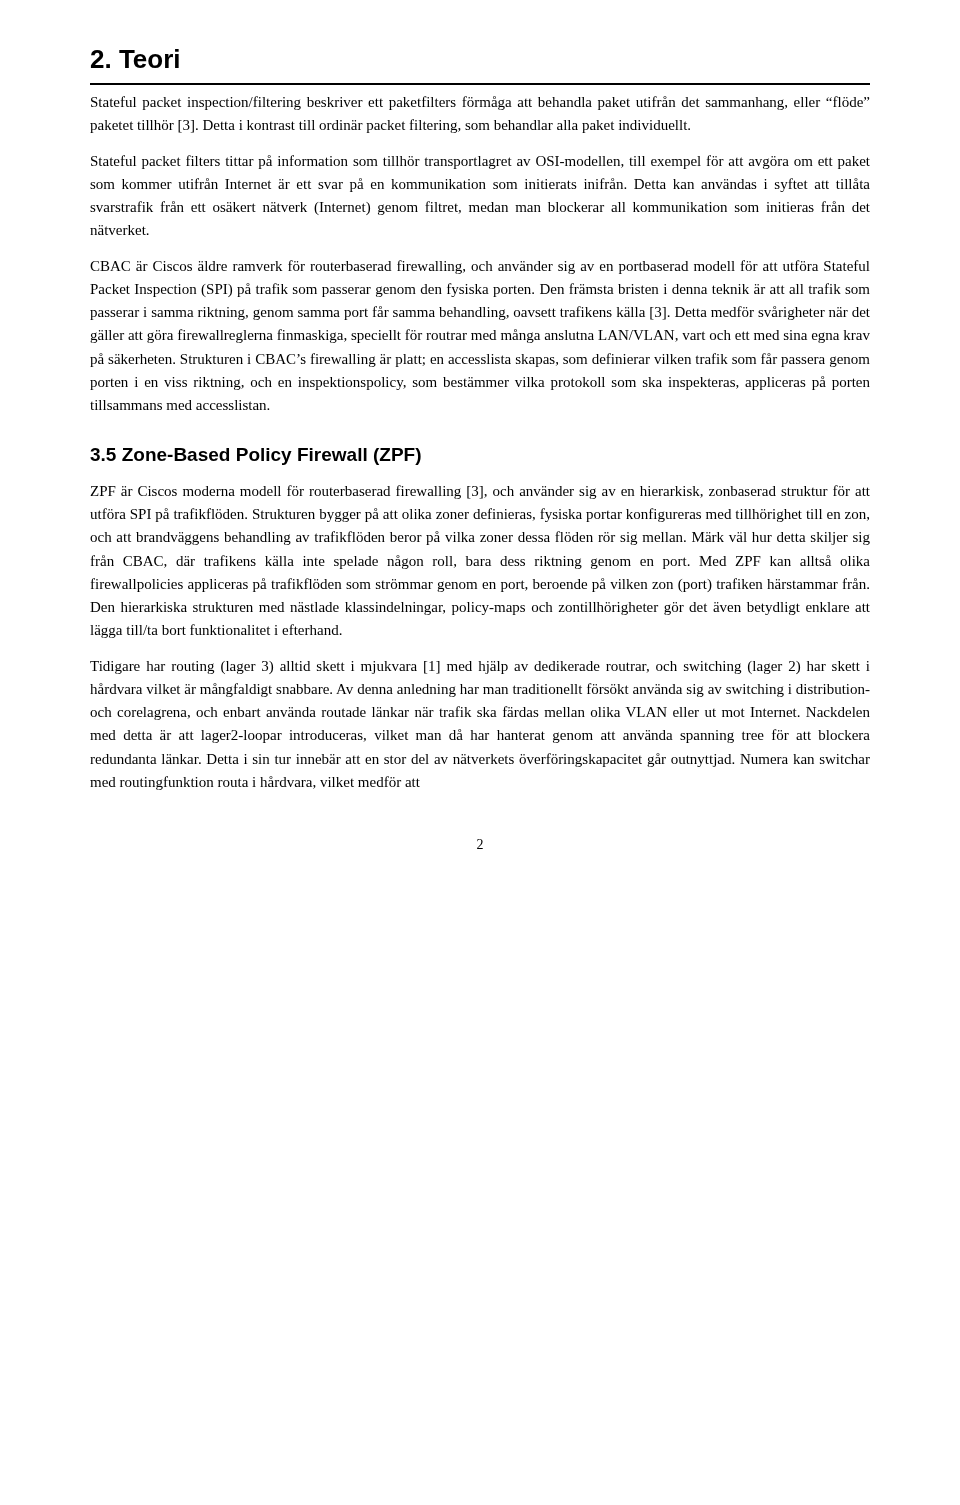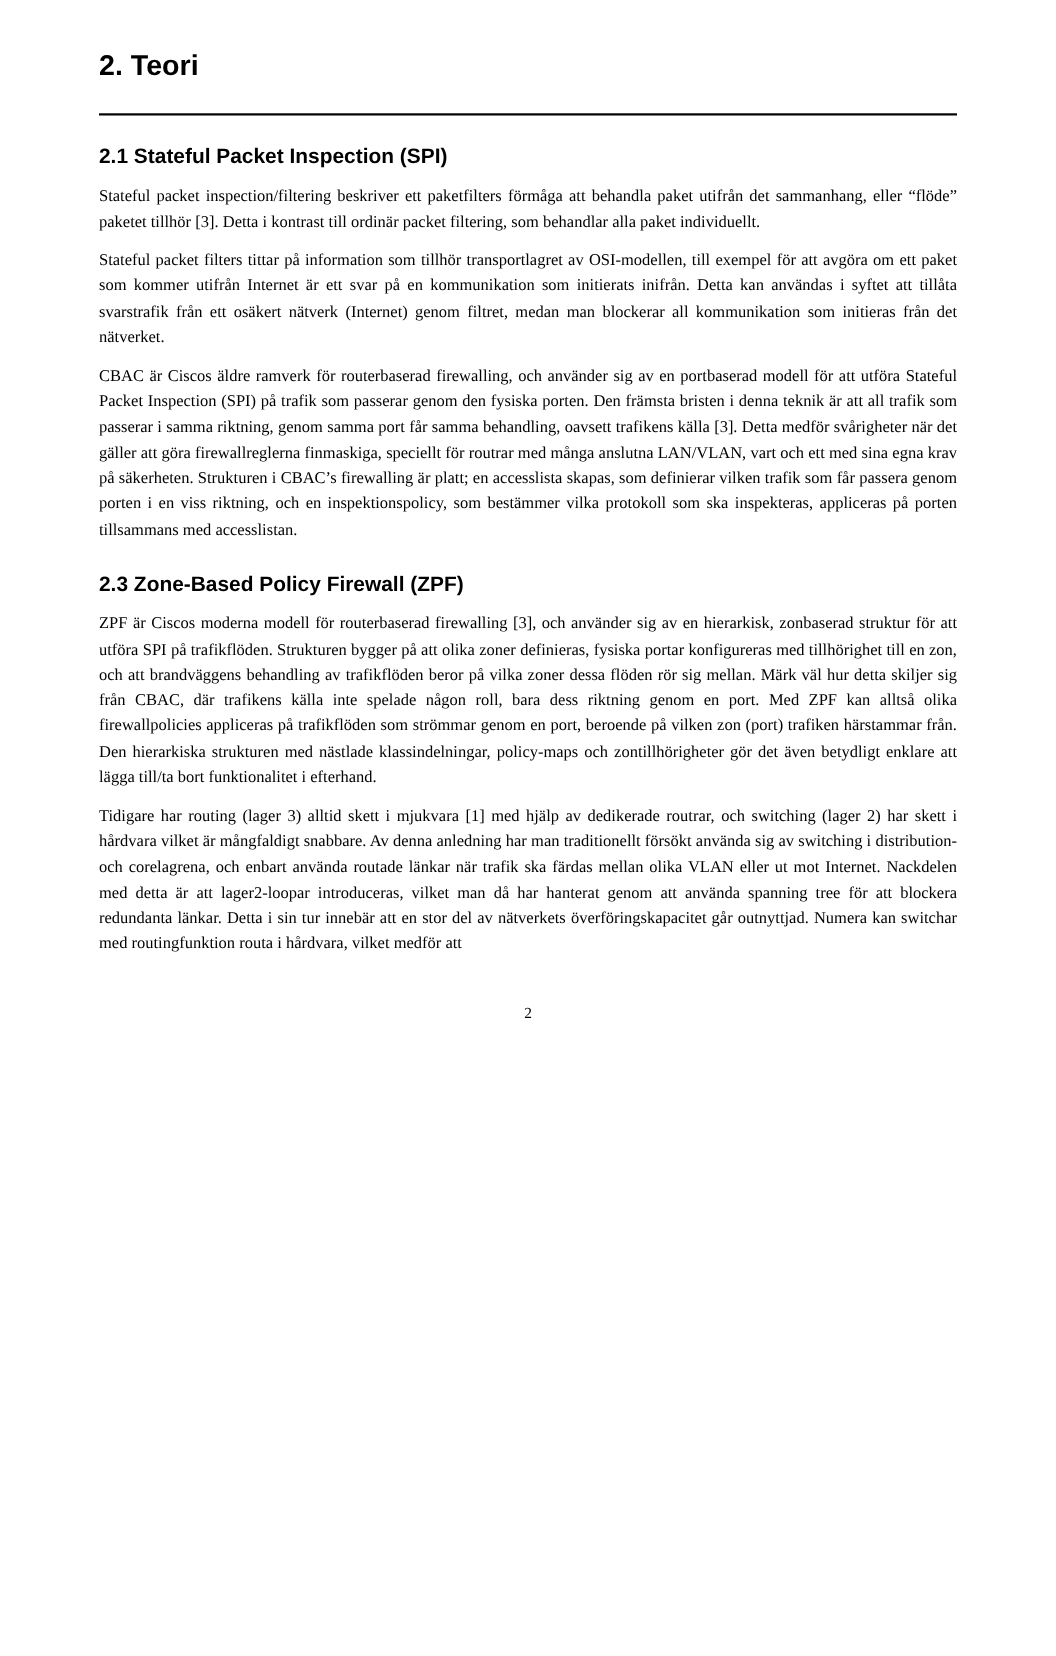--- a/index.html
+++ b/index.html
@@ -21,21 +21,21 @@
       min-height: 1505px;
       margin: 0 auto;
       padding: 40px 90px 60px 90px;
       background: #ffffff;
     }
 
     .chapter-title {
       font-size: 26px;
       font-weight: bold;
       margin-bottom: 6px;
-      padding-bottom: 24px;
+      padding-bottom: 4px;
       border-bottom: 2px solid #000;
       font-family: Arial, sans-serif;
     }
 
     .intro-paragraph {
       margin-top: 16px;
       margin-bottom: 16px;
       text-align: justify;
     }
 
@@ -60,25 +60,24 @@
     }
   </style>
 </head>
 <body>
 
 <div class="page">
 
   <h1 class="chapter-title">2. Teori</h1>
 
 
-  <h2 class="section-title">2.1 Stateful Packet Inspection (SPI)</h2>
   <p class="body-paragraph">Stateful packet inspection/filtering beskriver ett paketfilters förmåga att behandla paket utifrån det sammanhang, eller “flöde” paketet tillhör [3]. Detta i kontrast till ordinär packet filtering, som behandlar alla paket individuellt.</p>
   <p class="body-paragraph">Stateful packet filters tittar på information som tillhör transportlagret av OSI-modellen, till exempel för att avgöra om ett paket som kommer utifrån Internet är ett svar på en kommunikation som initierats inifrån. Detta kan användas i syftet att tillåta svarstrafik från ett osäkert nätverk (Internet) genom filtret, medan man blockerar all kommunikation som initieras från det nätverket.</p>
 
   <p class="body-paragraph">CBAC är Ciscos äldre ramverk för routerbaserad firewalling, och använder sig av en portbaserad modell för att utföra Stateful Packet Inspection (SPI) på trafik som passerar genom den fysiska porten. Den främsta bristen i denna teknik är att all trafik som passerar i samma riktning, genom samma port får samma behandling, oavsett trafikens källa [3]. Detta medför svårigheter när det gäller att göra firewallreglerna finmaskiga, speciellt för routrar med många anslutna LAN/VLAN, vart och ett med sina egna krav på säkerheten. Strukturen i CBAC’s firewalling är platt; en accesslista skapas, som definierar vilken trafik som får passera genom porten i en viss riktning, och en inspektionspolicy, som bestämmer vilka protokoll som ska inspekteras, appliceras på porten tillsammans med accesslistan.</p>
 
-  <h2 class="section-title">2.3 Zone-Based Policy Firewall (ZPF)</h2>
+  <h2 class="section-title">3.5 Zone-Based Policy Firewall (ZPF)</h2>
   <p class="body-paragraph">ZPF är Ciscos moderna modell för routerbaserad firewalling [3], och använder sig av en hierarkisk, zonbaserad struktur för att utföra SPI på trafikflöden. Strukturen bygger på att olika zoner definieras, fysiska portar konfigureras med tillhörighet till en zon, och att brandväggens behandling av trafikflöden beror på vilka zoner dessa flöden rör sig mellan. Märk väl hur detta skiljer sig från CBAC, där trafikens källa inte spelade någon roll, bara dess riktning genom en port. Med ZPF kan alltså olika firewallpolicies appliceras på trafikflöden som strömmar genom en port, beroende på vilken zon (port) trafiken härstammar från. Den hierarkiska strukturen med nästlade klassindelningar, policy-maps och zontillhörigheter gör det även betydligt enklare att lägga till/ta bort funktionalitet i efterhand.</p>
 
   <p class="body-paragraph">Tidigare har routing (lager 3) alltid skett i mjukvara [1] med hjälp av dedikerade routrar, och switching (lager 2) har skett i hårdvara vilket är mångfaldigt snabbare. Av denna anledning har man traditionellt försökt använda sig av switching i distribution- och corelagrena, och enbart använda routade länkar när trafik ska färdas mellan olika VLAN eller ut mot Internet. Nackdelen med detta är att lager2-loopar introduceras, vilket man då har hanterat genom att använda spanning tree för att blockera redundanta länkar. Detta i sin tur innebär att en stor del av nätverkets överföringskapacitet går outnyttjad. Numera kan switchar med routingfunktion routa i hårdvara, vilket medför att</p>
 
   <div class="page-number">2</div>
 </div>
 
 </body></html>

